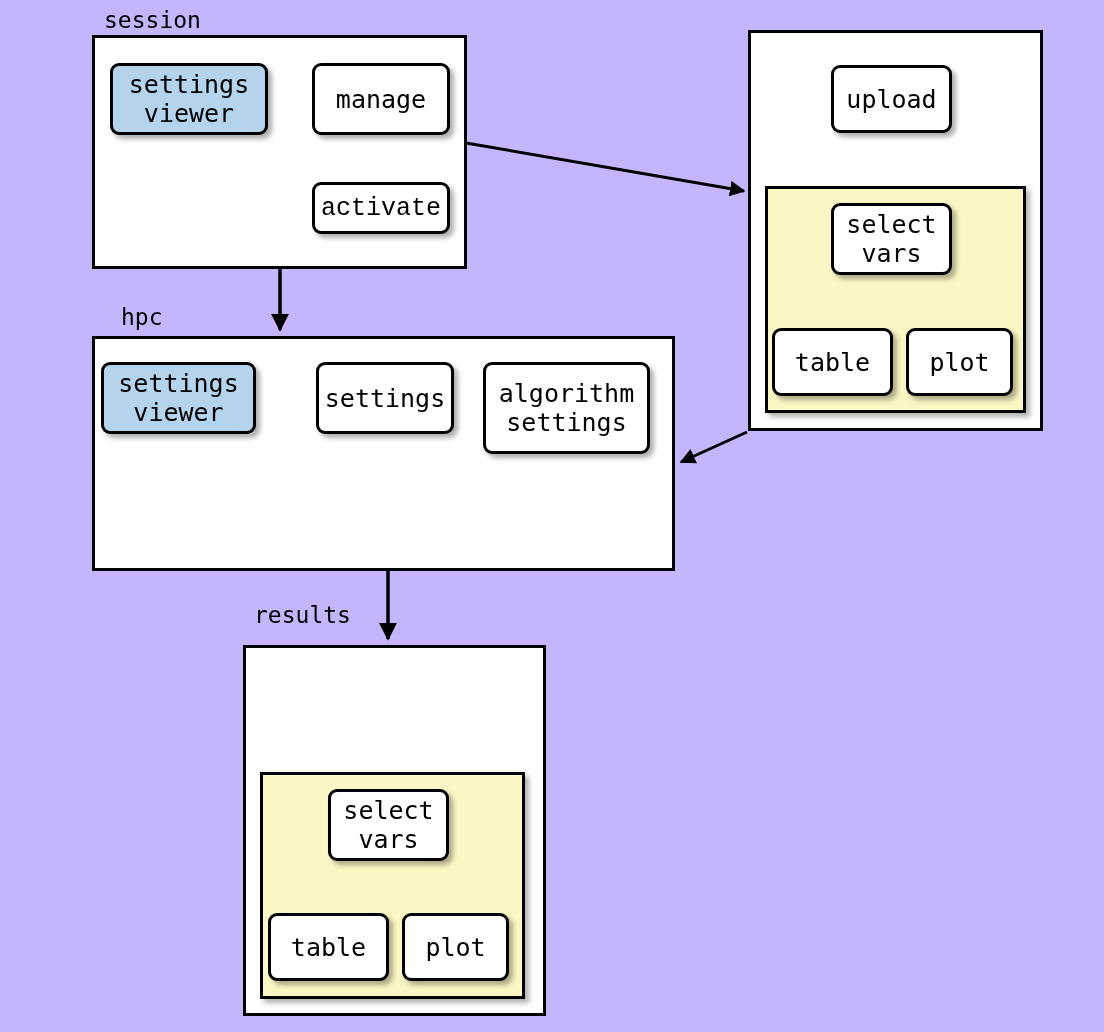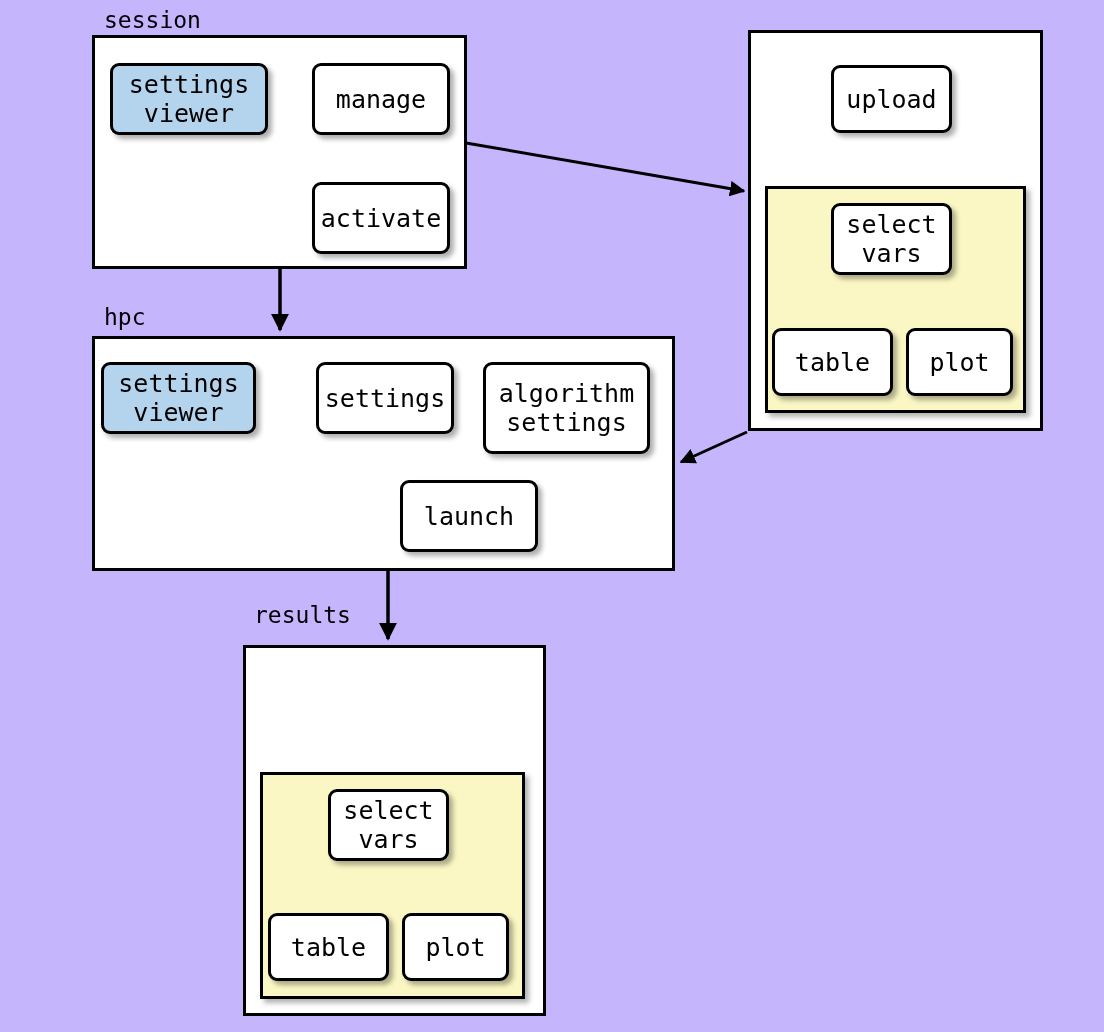--- a/index.html
+++ b/index.html
@@ -141,48 +141,47 @@
   </svg>
 
   <div class="cluster-label" style="left:104px; top:9px;">session</div>
   <div class="cluster" style="left:92px; top:35px; width:375px; height:234px;"></div>
 
   <div class="node blue" style="left:110px; top:63px; width:158px; height:72px;">settings
 viewer</div>
 
   <div class="node" style="left:312px; top:63px; width:138px; height:72px;">manage</div>
 
-  <div class="node" style="left:312px; top:182px; width:138px; height:72px;">activate</div>
+  <div class="node" style="left:312px; top:182px; width:138px; height:52px;font-family:Liberation Mono, monospace;">activate</div>
 
   <div class="cluster-label" style="left:758px; top:9px;margin-top:47px;">data</div>
   <div class="cluster" style="left:748px; top:30px; width:295px; height:401px;"></div>
 
   <div class="inner-group" style="left:765px; top:186px; width:261px; height:227px;"></div>
 
   <div class="node" style="left:831px; top:65px; width:121px; height:68px;">upload</div>
 
   <div class="node" style="left:831px; top:203px; width:121px; height:72px;">select
 vars</div>
 
   <div class="node" style="left:772px; top:328px; width:121px; height:68px;">table</div>
 
   <div class="node" style="left:906px; top:328px; width:107px; height:68px;">plot</div>
 
-  <div class="cluster-label" style="left:104px; top:306px;">hpc</div>
+  <div class="cluster-label" style="left:121px; top:306px;">hpc</div>
   <div class="cluster" style="left:92px; top:336px; width:583px; height:235px;"></div>
 
   <div class="node blue" style="left:101px; top:362px; width:155px; height:72px;">settings
 viewer</div>
 
   <div class="node" style="left:316px; top:362px; width:138px; height:72px;">settings</div>
 
   <div class="node" style="left:483px; top:362px; width:167px; height:92px;">algorithm
 settings</div>
 
-  <div class="node" style="left:400px; top:480px; width:138px; height:72px;">launch</div>
 
   <div class="cluster-label" style="left:254px; top:604px;">results</div>
   <div class="cluster" style="left:243px; top:645px; width:303px; height:371px;"></div>
 
   <div class="inner-group" style="left:260px; top:772px; width:265px; height:227px;"></div>
 
 
   <div class="node" style="left:328px; top:789px; width:121px; height:72px;">select
 vars</div>
 

